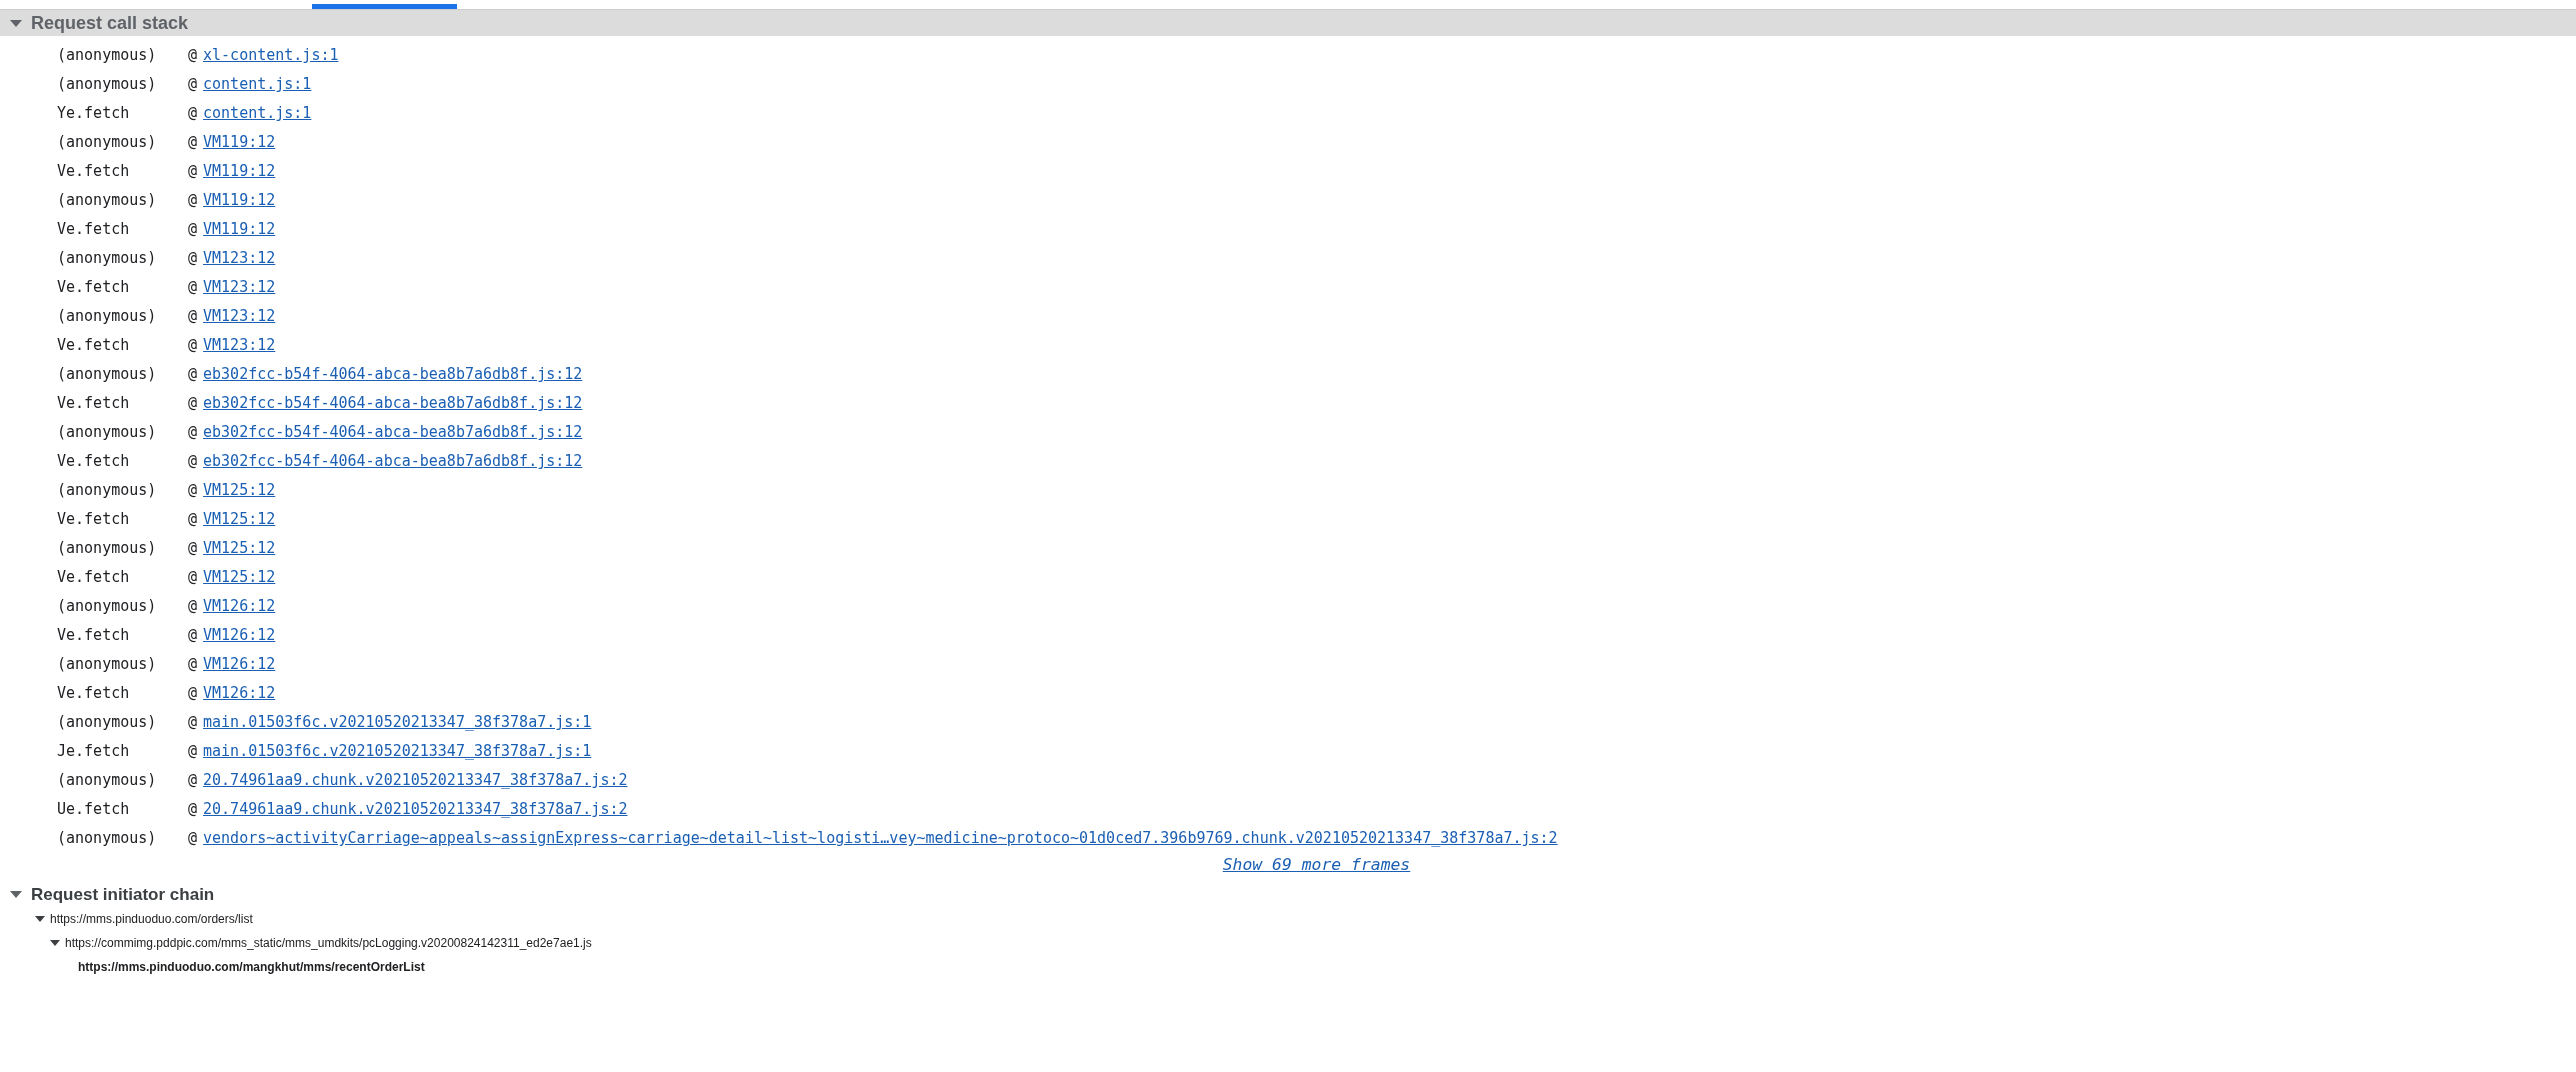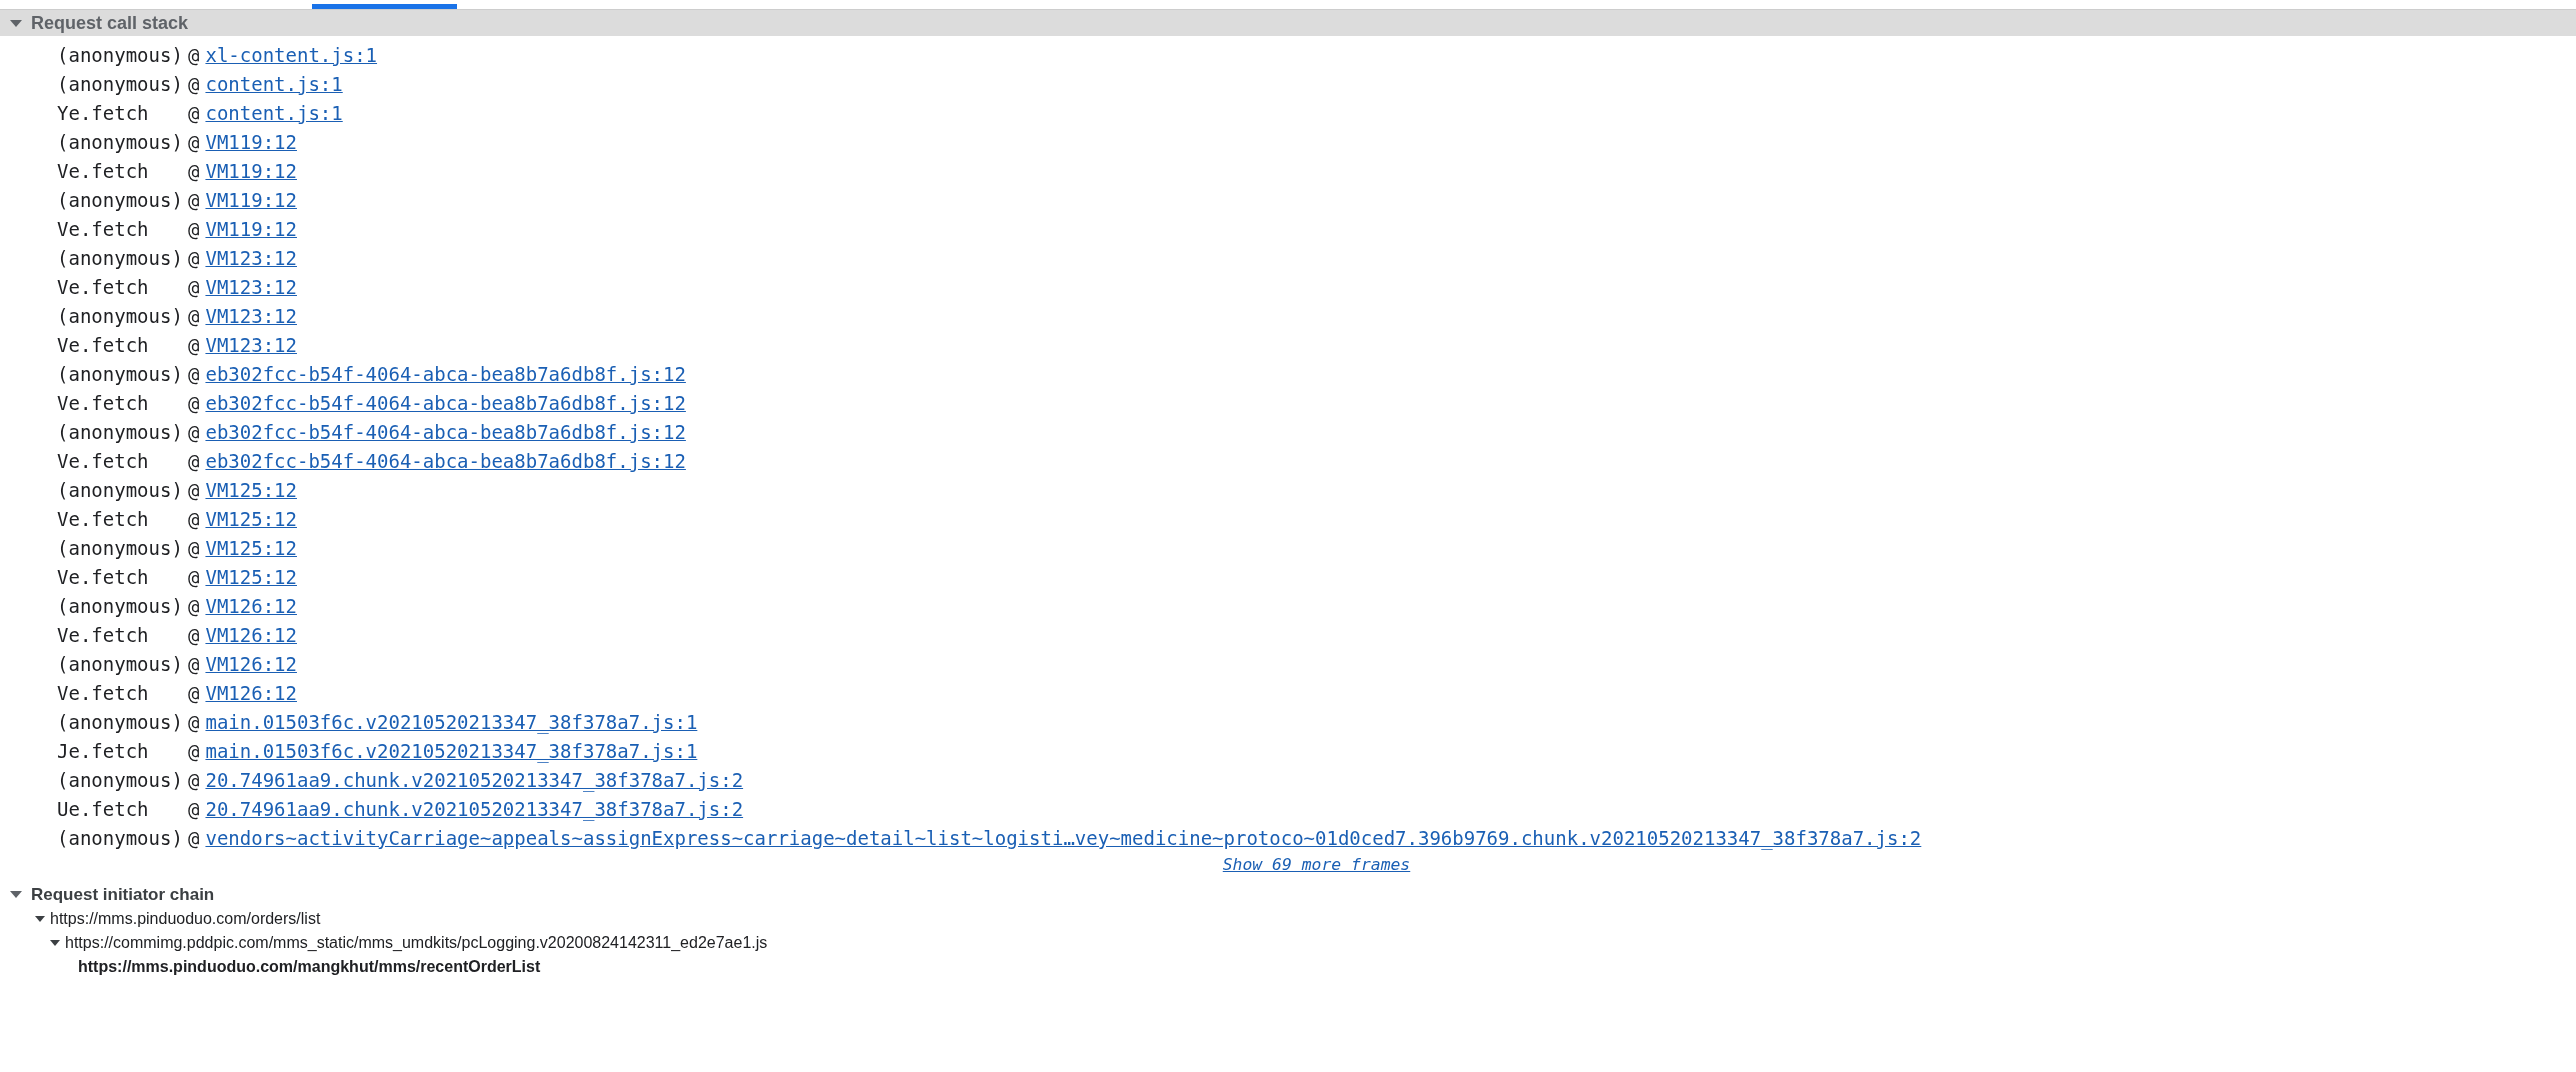--- a/index.html
+++ b/index.html
@@ -60,21 +60,21 @@
     border-top-width: 6px;
     border-top-color: #3c4043;
     margin-right: 5px;
   }
 
   
   .callstack {
     padding-top: 5px;
     padding-left: 57px;
     font-family: "DejaVu Sans Mono", "Liberation Mono", monospace;
-    font-size: 19px;
+    font-size: 15px;
     color: #202124;
     line-height: 29px;
   }
   .frame {
     white-space: nowrap;
     height: 29px;
   }
   .fn-name {
     display: inline-block;
     min-width: 131px;
@@ -106,21 +106,21 @@
     align-items: center;
     padding-left: 10px;
     color: #3c4043;
     font-size: 17px;
     font-weight: bold;
     height: 25px;
     box-sizing: border-box;
   }
   .chain {
     font-family: "Liberation Sans", sans-serif;
-    font-size: 16px;
+    font-size: 12px;
     color: #202124;
     line-height: 24px;
   }
   .chain-row {
     display: flex;
     align-items: center;
     white-space: nowrap;
     height: 24px;
   }
   .chain-row.lvl1 { padding-left: 35px; }

